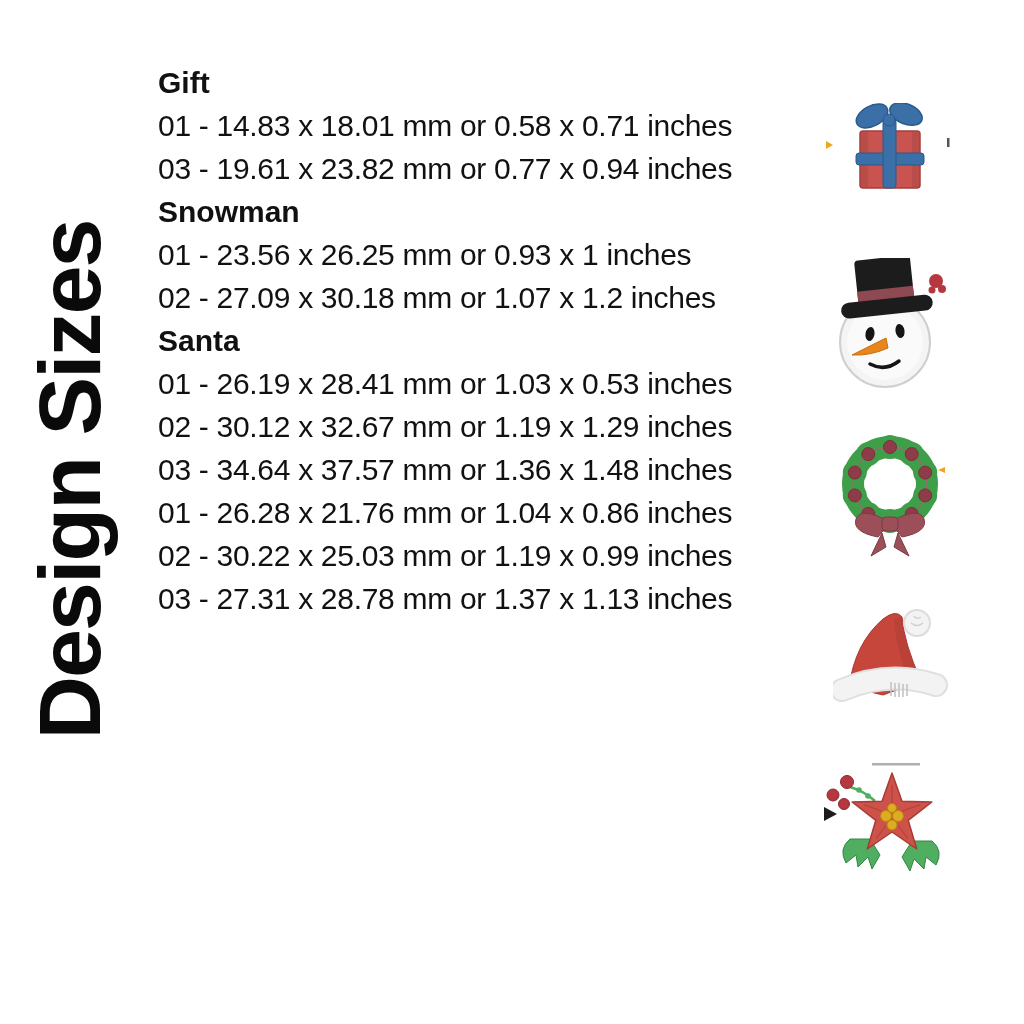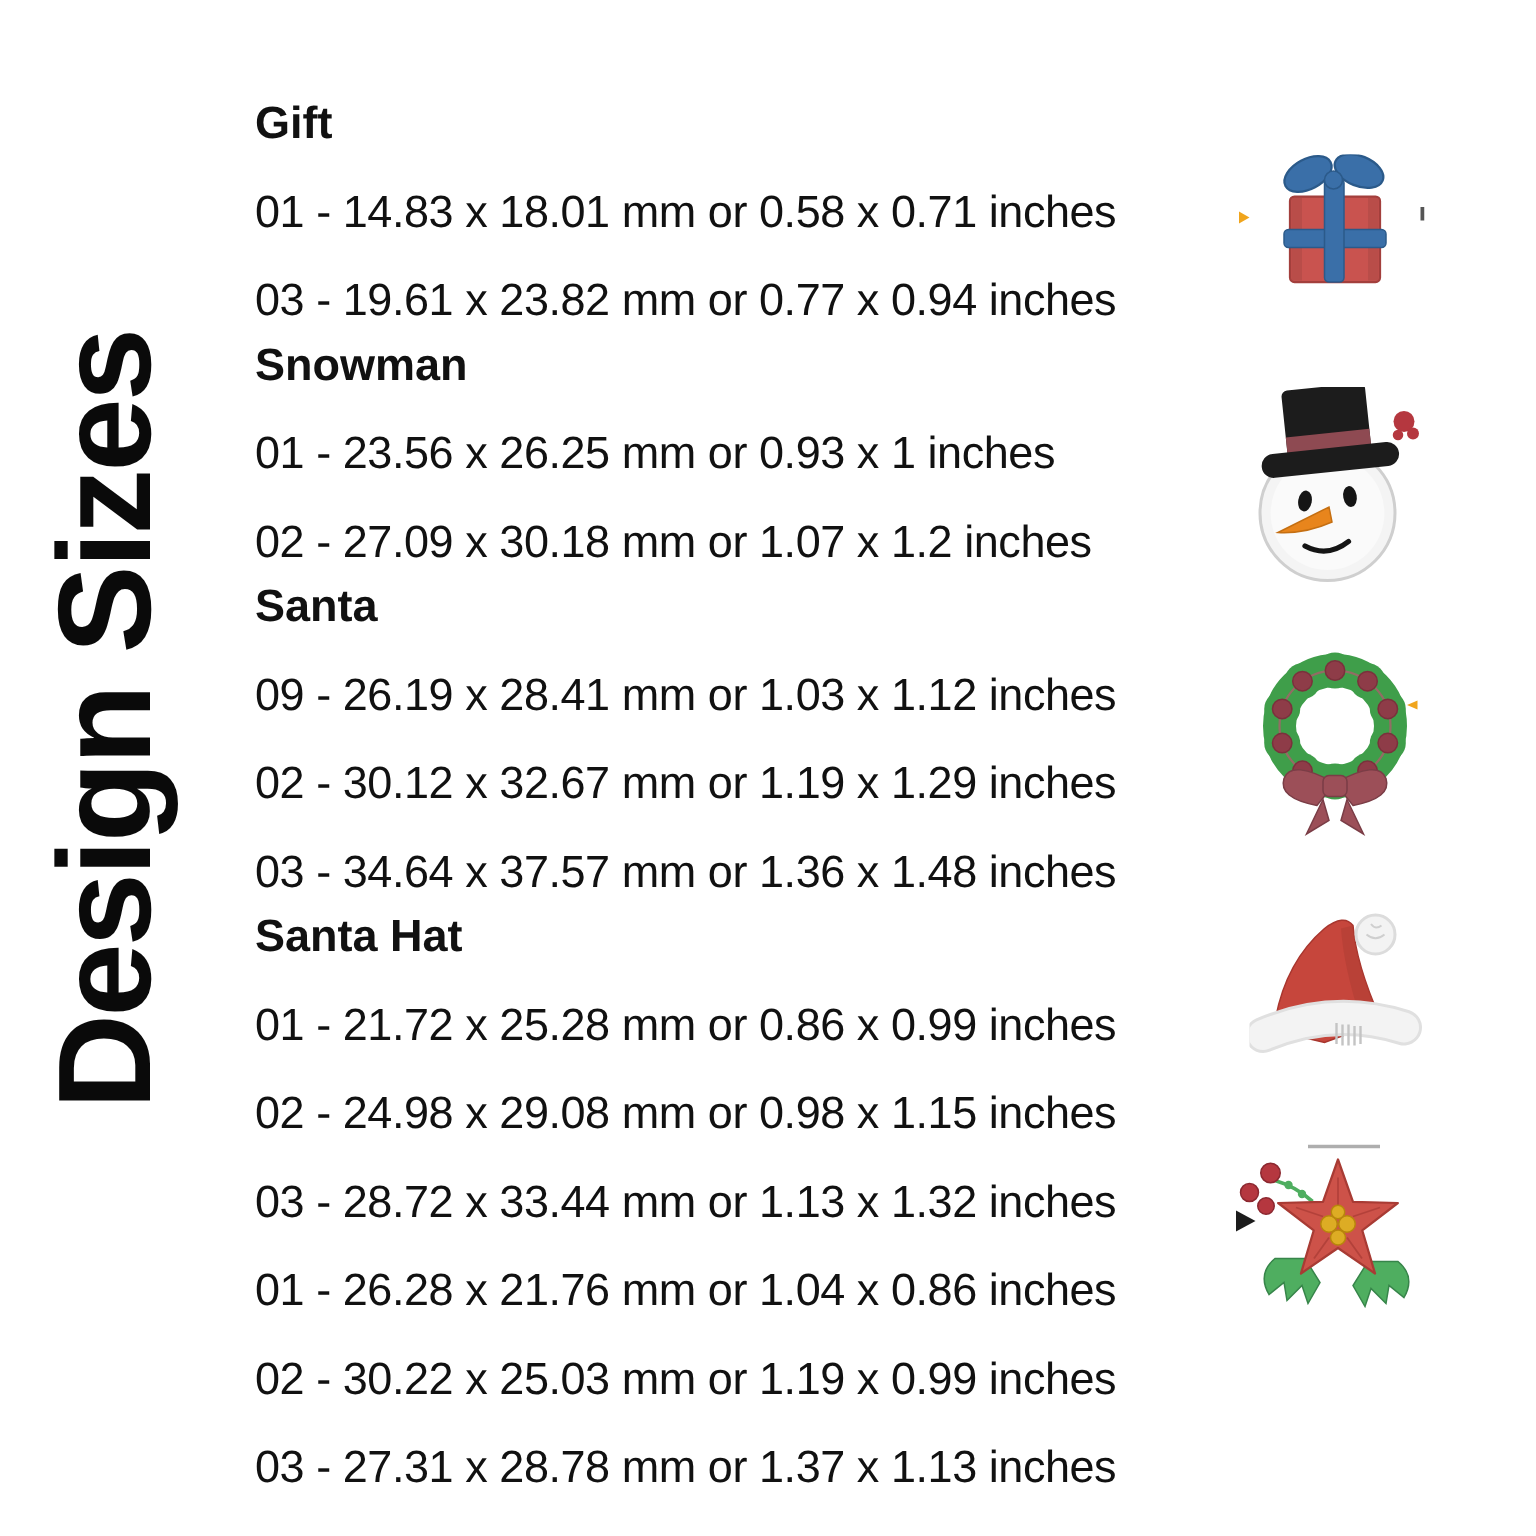--- a/index.html
+++ b/index.html
@@ -20,40 +20,39 @@
     transform: translate(-50%, -50%) rotate(-90deg);
     transform-origin: center;
     white-space: nowrap;
     font-size: 88px;
     font-weight: bold;
     letter-spacing: -2px;
     color: #0a0a0a;
   }
   .size-list {
     position: absolute;
-    left: 170px; top: 61px;
+    left: 158px; top: 61px;
     width: 650px;
     color: #111111;
   }
   .size-section { display: block; }
   .section-heading {
     font-size: 30px;
     font-weight: bold;
     line-height: 43px;
     height: 43px;
     white-space: pre;
   }
   .size-line {
     font-size: 30px;
     font-weight: normal;
     line-height: 43px;
     height: 43px;
     white-space: pre;
     letter-spacing: -0.3px;
-    margin-top: 16px;
   }
   .icon-box { position: absolute; }
   .icon-box svg { display: block; width: 100%; height: 100%; }
   #icon-gift       { left: 820px; top: 103px; width: 135px; height: 95px;  }
   #icon-snowman    { left: 828px; top: 258px; width: 124px; height: 134px; }
   #icon-wreath     { left: 833px; top: 430px; width: 115px; height: 132px; }
   #icon-santa-hat  { left: 833px; top: 597px; width: 115px; height: 135px; }
   #icon-poinsettia { left: 820px; top: 763px; width: 135px; height: 120px; }
 </style>
 </head>
@@ -72,31 +71,25 @@
     </div>
 
     <div class="size-section">
       <div class="section-heading">Snowman</div>
       <div class="size-line">01 - 23.56 x 26.25 mm or 0.93 x 1 inches</div>
       <div class="size-line">02 - 27.09 x 30.18 mm or 1.07 x 1.2 inches</div>
     </div>
 
     <div class="size-section">
       <div class="section-heading">Santa</div>
-      <div class="size-line">09 - 26.19 x 28.41 mm or 1.03 x 1.12 inches</div>
+      <div class="size-line">01 - 26.19 x 28.41 mm or 1.03 x 0.53 inches</div>
       <div class="size-line">02 - 30.12 x 32.67 mm or 1.19 x 1.29 inches</div>
       <div class="size-line">03 - 34.64 x 37.57 mm or 1.36 x 1.48 inches</div>
     </div>
 
-    <div class="size-section">
-      <div class="section-heading">Santa Hat</div>
-      <div class="size-line">01 - 21.72 x 25.28 mm or 0.86 x 0.99 inches</div>
-      <div class="size-line">02 - 24.98 x 29.08 mm or 0.98 x 1.15 inches</div>
-      <div class="size-line">03 - 28.72 x 33.44 mm or 1.13 x 1.32 inches</div>
-    </div>
 
     <div class="size-section">
       <div class="size-line">01 - 26.28 x 21.76 mm or 1.04 x 0.86 inches</div>
       <div class="size-line">02 - 30.22 x 25.03 mm or 1.19 x 0.99 inches</div>
       <div class="size-line">03 - 27.31 x 28.78 mm or 1.37 x 1.13 inches</div>
     </div>
 
   </div>
 
   <div class="icon-box" id="icon-gift">

